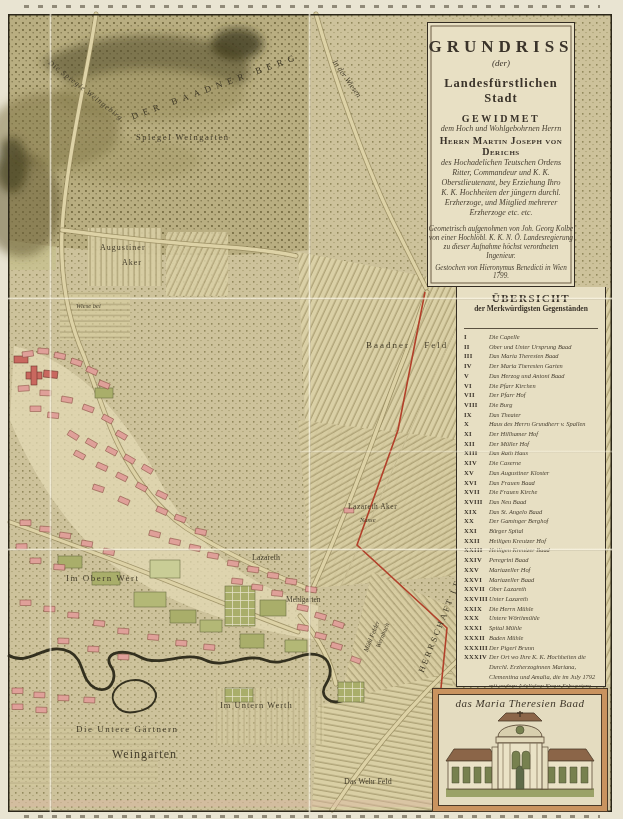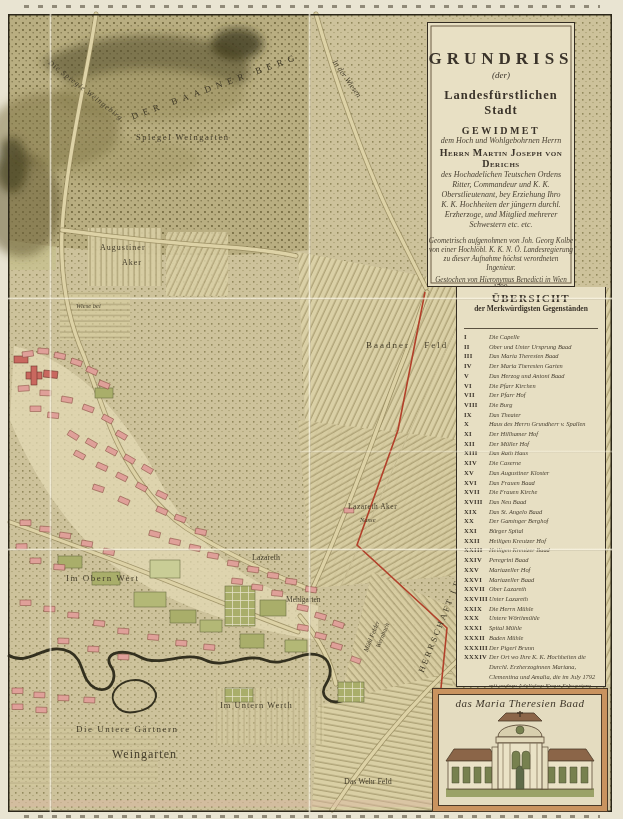--- a/index.html
+++ b/index.html
@@ -20,21 +20,21 @@
   .map-label{position:absolute;transform-origin:0 0;color:#453e2b;white-space:nowrap;
     font-family:"Liberation Serif","DejaVu Serif",serif;}
   .lbl-it{font-style:italic;}
   .lbl-caps{color:#3f3926;}
   .lbl-ws{word-spacing:10px;}
   
   .panel{position:absolute;background:#e8e0c4;z-index:3;box-sizing:border-box;
     border:1.5px solid #332c22;}
   .cartouche{left:427px;top:22px;width:148px;height:265px;text-align:center;
     box-shadow:inset 0 0 0 2.5px #e8e0c4, inset 0 0 0 3.5px #6b5b43;
-    padding-top:26px;color:#3a332a;}
+    padding-top:14px;color:#3a332a;}
   .c-title1{font-size:17px;letter-spacing:5px;font-weight:600;}
   .c-der{font-size:9px;font-style:italic;margin-top:1px;}
   .c-title2{font-size:12.5px;letter-spacing:1px;margin-top:8px;font-weight:600;}
   .c-city{font-size:24px;letter-spacing:8px;margin-top:2px;font-weight:600;}
   .c-gewidmet{font-size:10px;letter-spacing:2.5px;font-weight:700;font-variant:small-caps;margin-top:7px;}
   .c-script{font-size:8px;font-style:italic;line-height:10px;color:#4a4234;}
   .c-dedicatee{font-size:10px;font-weight:700;font-variant:small-caps;letter-spacing:.5px;margin:1px 0;}
   .c-sep{height:6px;}
   .c-script.small{font-size:7.3px;line-height:9px;}
   .c-engraver{font-size:7.2px;font-style:italic;margin-top:4px;color:#4a4234;}
@@ -304,21 +304,21 @@
   <div class="c-gewidmet">GEWIDMET</div>
   <div class="c-script">dem Hoch und Wohlgebohrnen Herrn</div>
   <div class="c-dedicatee">Herrn Martin Joseph von Derichs</div>
   <div>
 
   <div class="c-script">des Hochadelichen Teutschen Ordens</div>
       <div class="c-script">Ritter, Commandeur und K. K.</div>
       <div class="c-script">Oberstlieutenant, bey Erziehung Ihro</div>
       <div class="c-script">K. K. Hochheiten der jüngern durchl.</div>
       <div class="c-script">Erzherzoge, und Mitglied mehrerer</div>
-      <div class="c-script">Schwestern etc. etc.</div>
+      <div class="c-script">Erzherzoge etc. etc.</div>
     </div>
   <div class="c-sep"></div>
   <div>
 
   <div class="c-script small">Geometrisch aufgenohmen von Joh. Georg Kolbe</div>
       <div class="c-script small">von einer Hochlöbl. K. K. N. Ö. Landesregierung</div>
       <div class="c-script small">zu dieser Aufnahme höchst verordneten Ingenieur.</div>
     </div>
   <div class="c-engraver">Gestochen von Hieronymus Benedicti in Wien 1799.</div>
 </div>

